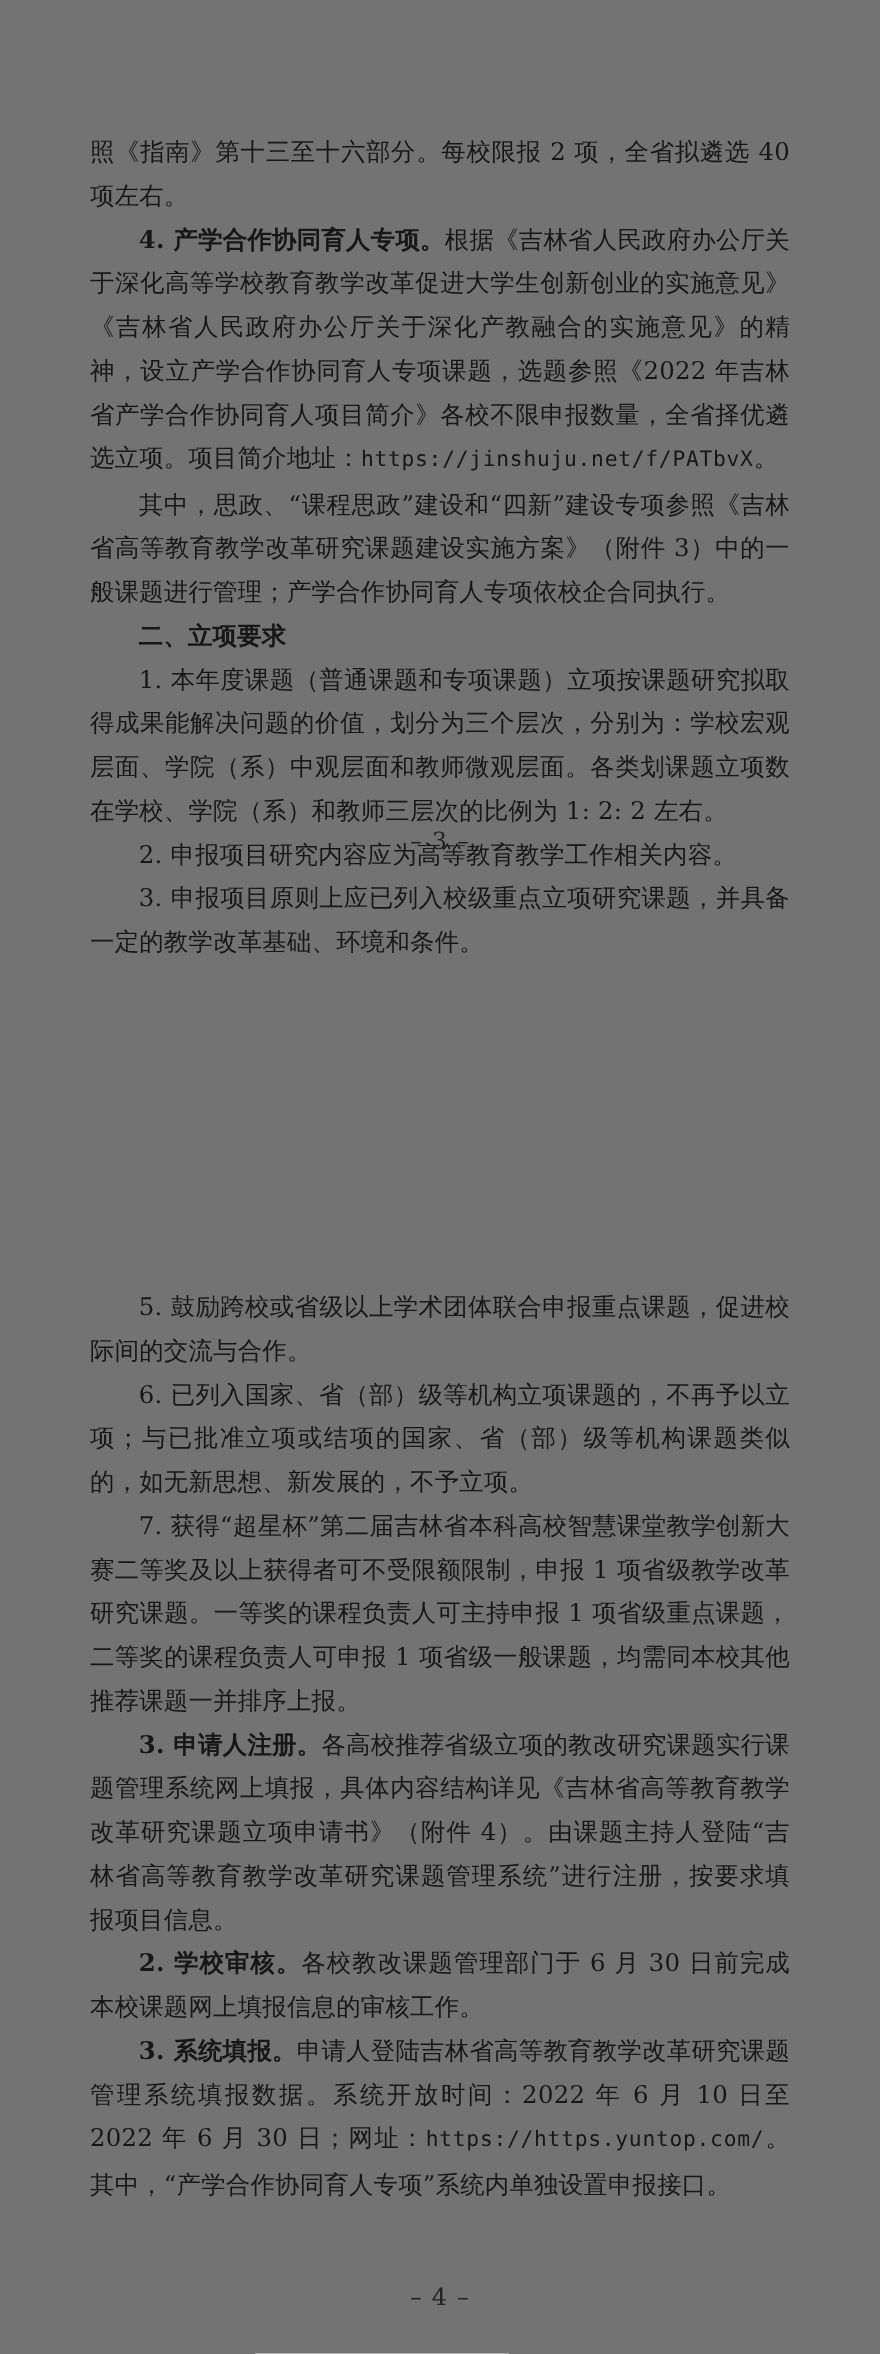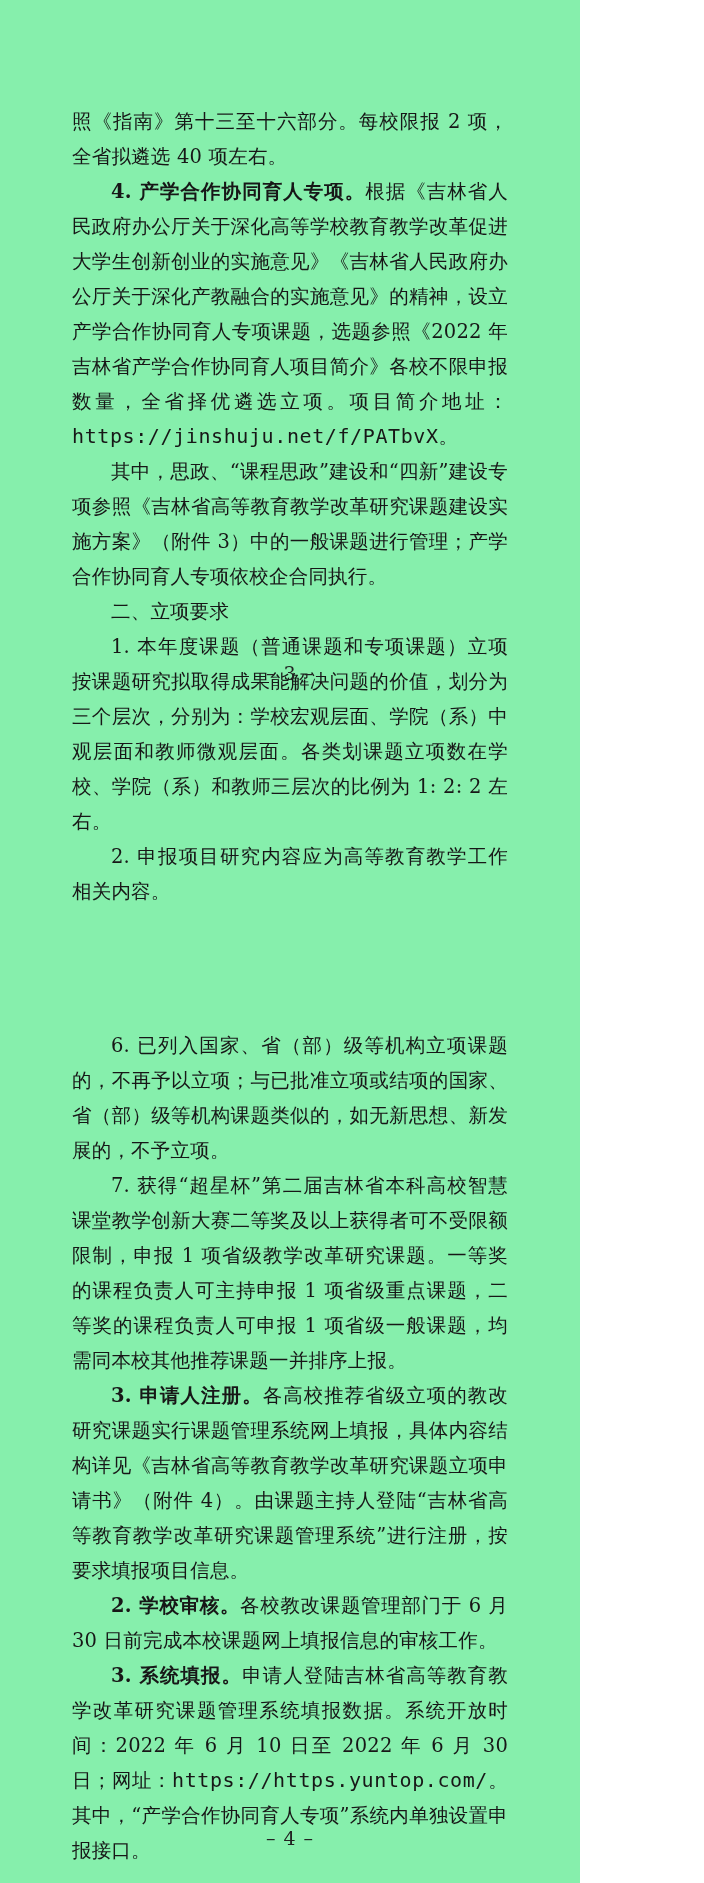--- a/index.html
+++ b/index.html
@@ -11,23 +11,23 @@
     width: 704px;
     font-family: "DejaVu Serif", "Liberation Serif", serif;
     color: #1a1a1a;
   }
   .page-stack {
     width: 704px;
     margin: 0 auto;
   }
   .page {
     position: relative;
-    width: 580px;
+    width: 704px;
     box-sizing: border-box;
-    background: #86efac;
+    background: #737373;
   }
   .page-1 {
     padding: 104px 72px 0 72px;
     height: 940px;
   }
   .page-2 {
     padding: 88px 72px 0 72px;
     height: 943px;
   }
   .body-text {
@@ -43,25 +43,25 @@
     text-indent: 2em;
   }
   p.noindent {
     margin: 0;
     text-indent: 0;
   }
   .bold {
     font-weight: bold;
   }
   .heading {
-    font-weight: normal;
+    font-weight: bold;
   }
   .mono {
     font-family: "DejaVu Sans Mono", "Liberation Mono", monospace;
-    font-size: 20px;
+    font-size: 17px;
     letter-spacing: 0.6px;
   }
   .page-number {
     position: absolute;
     left: 0;
     right: 0;
     text-align: center;
     font-size: 19px;
     color: #222;
     letter-spacing: 1px;
@@ -82,29 +82,31 @@
       <p class="para"><span class="bold">4. 产学合作协同育人专项。</span><span>根据《吉林省人民政府办公厅关于深化高等学校教育教学改革促进大学生创新创业的实施意见》《吉林省人民政府办公厅关于深化产教融合的实施意见》的精神，设立产学合作协同育人专项课题，选题参照《2022 年吉林省产学合作协同育人项目简介》各校不限申报数量，全省择优遴选立项。项目简介地址：</span><span class="mono">https://jinshuju.net/f/PATbvX</span><span>。</span></p>
 
       <p class="para"><span>其中，思政、“课程思政”建设和“四新”建设专项参照《吉林省高等教育教学改革研究课题建设实施方案》（附件 3）中的一般课题进行管理；产学合作协同育人专项依校企合同执行。</span></p>
 
       <p class="para heading"><span>二、立项要求</span></p>
 
       <p class="para"><span>1. 本年度课题（普通课题和专项课题）立项按课题研究拟取得成果能解决问题的价值，划分为三个层次，分别为：学校宏观层面、学院（系）中观层面和教师微观层面。各类划课题立项数在学校、学院（系）和教师三层次的比例为 1: 2: 2 左右。</span></p>
 
       <p class="para"><span>2. 申报项目研究内容应为高等教育教学工作相关内容。</span></p>
 
+      <p class="para"><span>3. 申报项目原则上应已列入校级重点立项研究课题，并具备一定的教学改革基础、环境和条件。</span></p>
 
 
     </div>
     <div class="page-number pn-1">– 3 –</div>
   </div>
 
   <div class="page page-2">
     <div class="body-text">
 
+      <p class="para"><span>5. 鼓励跨校或省级以上学术团体联合申报重点课题，促进校际间的交流与合作。</span></p>
 
       <p class="para"><span>6. 已列入国家、省（部）级等机构立项课题的，不再予以立项；与已批准立项或结项的国家、省（部）级等机构课题类似的，如无新思想、新发展的，不予立项。</span></p>
 
       <p class="para"><span>7. 获得“超星杯”第二届吉林省本科高校智慧课堂教学创新大赛二等奖及以上获得者可不受限额限制，申报 1 项省级教学改革研究课题。一等奖的课程负责人可主持申报 1 项省级重点课题，二等奖的课程负责人可申报 1 项省级一般课题，均需同本校其他推荐课题一并排序上报。</span></p>
 
 
       <p class="para"><span class="bold">3. 申请人注册。</span><span>各高校推荐省级立项的教改研究课题实行课题管理系统网上填报，具体内容结构详见《吉林省高等教育教学改革研究课题立项申请书》（附件 4）。由课题主持人登陆“吉林省高等教育教学改革研究课题管理系统”进行注册，按要求填报项目信息。</span></p>
 
       <p class="para"><span class="bold">2. 学校审核。</span><span>各校教改课题管理部门于 6 月 30 日前完成本校课题网上填报信息的审核工作。</span></p>
 

